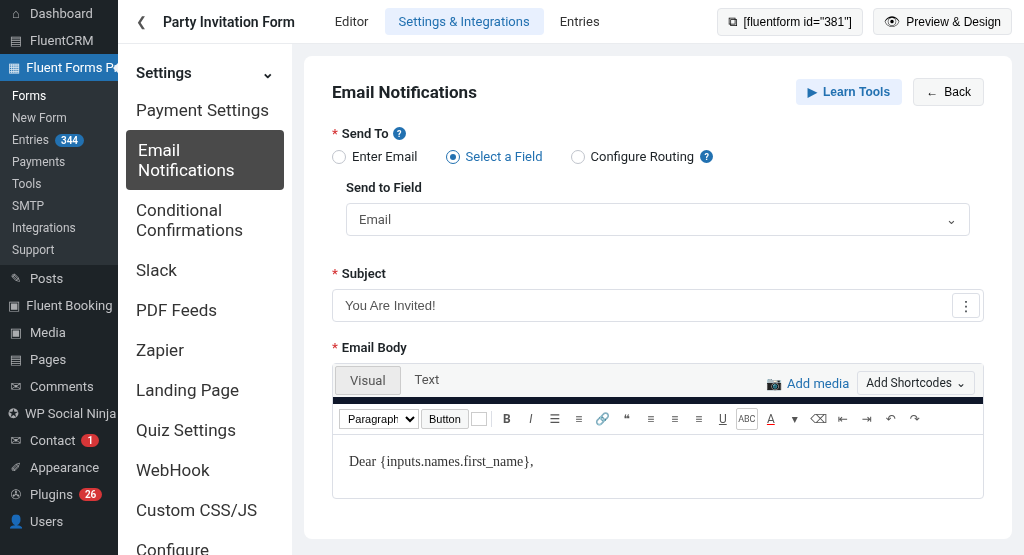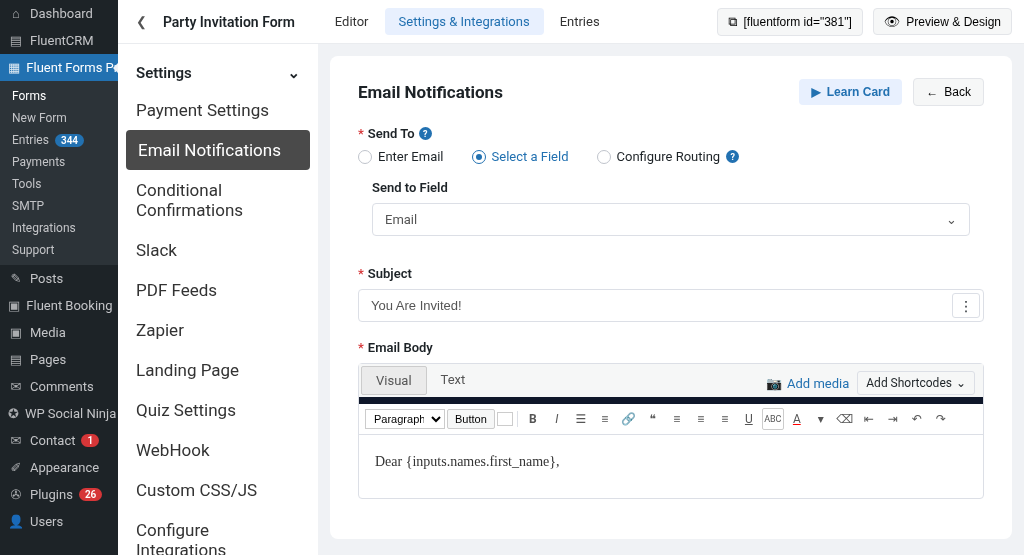--- a/index.html
+++ b/index.html
@@ -26,21 +26,21 @@
 .form-title { font-weight: 600; font-size: 14px; margin-right: 16px; }
 .tabs { display: flex; gap: 2px; }
 .tab { padding: 6px 14px; border-radius: 4px; font-size: 13px; cursor: pointer; color: #333; }
 .tab.active { background: #e8f0fe; color: #2271b1; }
 .header-spacer { flex: 1; }
 .hdr-btn { border: 1px solid #e3e5e9; background: #f6f7f7; padding: 5px 10px; border-radius: 4px; font-size: 12px; cursor: pointer; display: flex; align-items: center; gap: 6px; }
 .hdr-btn .sicon { font-size: 13px; }
 
 
 .body { flex: 1; display: flex; background: #f0f2f5; overflow: hidden; }
-.settings-nav { width: 200px; background: #fff; padding: 12px 0; }
+.settings-nav { width: 174px; background: #fff; padding: 12px 0; }
 .settings-hdr { display: flex; justify-content: space-between; align-items: center; padding: 8px 18px; font-weight: 600; font-size: 15px; cursor: pointer; }
 .settings-item { padding: 10px 18px; font-size: 17px; cursor: pointer; color: #333; }
 .settings-item.active { background: #4a4a4a; color: #fff; border-radius: 4px; margin: 0 8px; padding: 10px 12px; }
 
 
 .content { flex: 1; padding: 12px; overflow-y: auto; }
 .card { background: #fff; border-radius: 8px; padding: 22px 28px; }
 .card-head { display: flex; justify-content: space-between; align-items: center; margin-bottom: 20px; }
 .card-title { font-size: 17px; font-weight: 700; }
 .btn-learn { background: #e8f0fe; color: #2271b1; border: none; padding: 6px 12px; border-radius: 4px; font-size: 12px; cursor: pointer; display: inline-flex; align-items: center; gap: 6px; font-weight: 600; }
@@ -211,21 +211,21 @@
       <div class="settings-item">Configure Integrations</div>
     </div>
 
     <div class="content">
       <div class="card">
         <div class="card-head">
           <div class="card-title">Email Notifications</div>
           <div>
             <button class="btn-learn">
                 <span>▶</span>
-                <span>Learn Card</span>
+                <span>Learn Tools</span>
               </button>
             <button class="btn-back">
                 <span>←</span>
                 <span>Back</span>
               </button>
           </div>
         </div>
 
 
         <div class="field">

